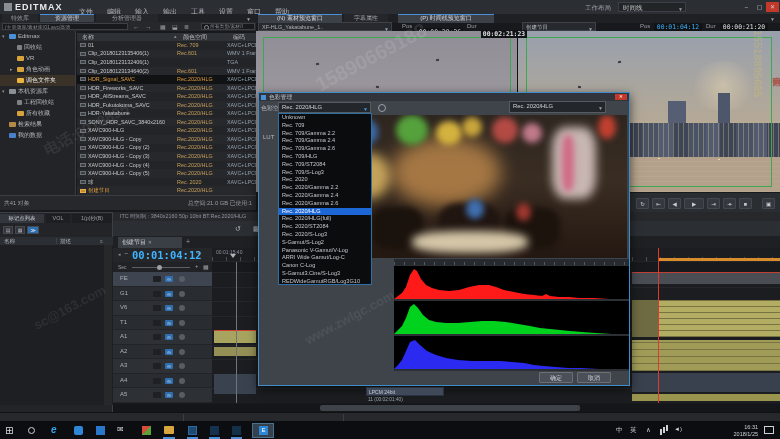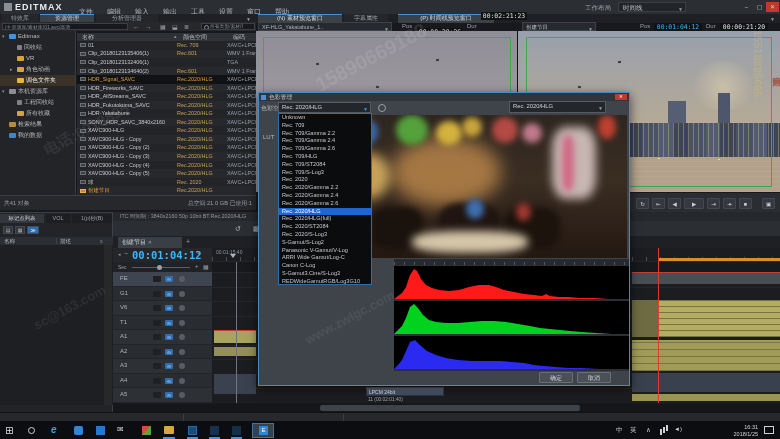--- a/index.html
+++ b/index.html
@@ -200,21 +200,21 @@
   <div class="p tbtn" style="left:145px;top:23px;">→</div>
   <div class="p tbtn" style="left:160px;top:23px;font-size:6px;">▦</div>
   <div class="p tbtn" style="left:172px;top:23px;font-size:6px;">⬓</div>
   <div class="p tbtn" style="left:184px;top:23px;font-size:6px;">≣</div>
   <div class="p search"><span class="lens"></span><span>所有类型/素材/I</span></div>
 
   <div class="p clipdd"><span>XF-HLG_Yakatabune_1..</span><span class="ddarw">▼</span></div>
   <div class="p plbl txt" style="left:402px;top:22px;">Pos</div>
   <div class="p tcbox" style="left:417px;top:28px;width:46px;text-align:center;">00:00:29:26</div>
   <div class="p plbl txt" style="left:467px;top:22px;">Dur</div>
-  <div class="p tcbox" style="left:481px;top:12px;width:46px;z-index:2;">00:02:21:23</div>
+  <div class="p tcbox" style="left:481px;top:30px;width:46px;z-index:2;font-weight:bold;">00:02:21:23</div>
   <div class="p seqdd"><span>创建节目</span><span class="ddarw">▼</span></div>
   <div class="p plbl txt" style="left:640px;top:22px;">Pos</div>
   <div class="p tcbox" style="left:654px;top:22.5px;width:48px;color:#3fb4ff;">00:01:04:12</div>
   <div class="p plbl txt" style="left:706px;top:22px;">Dur</div>
   <div class="p tcbox" style="left:720px;top:22.5px;width:48px;">00:00:21:20</div>
 
   <div class="p srcimg">
     <div class="safe" style="left:7px;top:6px;width:246px;height:147px;"></div>
     <div class="bird" style="left:60px;top:32px;transform:rotate(-12deg);"></div>
     <div class="bird" style="left:120px;top:55px;transform:rotate(8deg);"></div>

